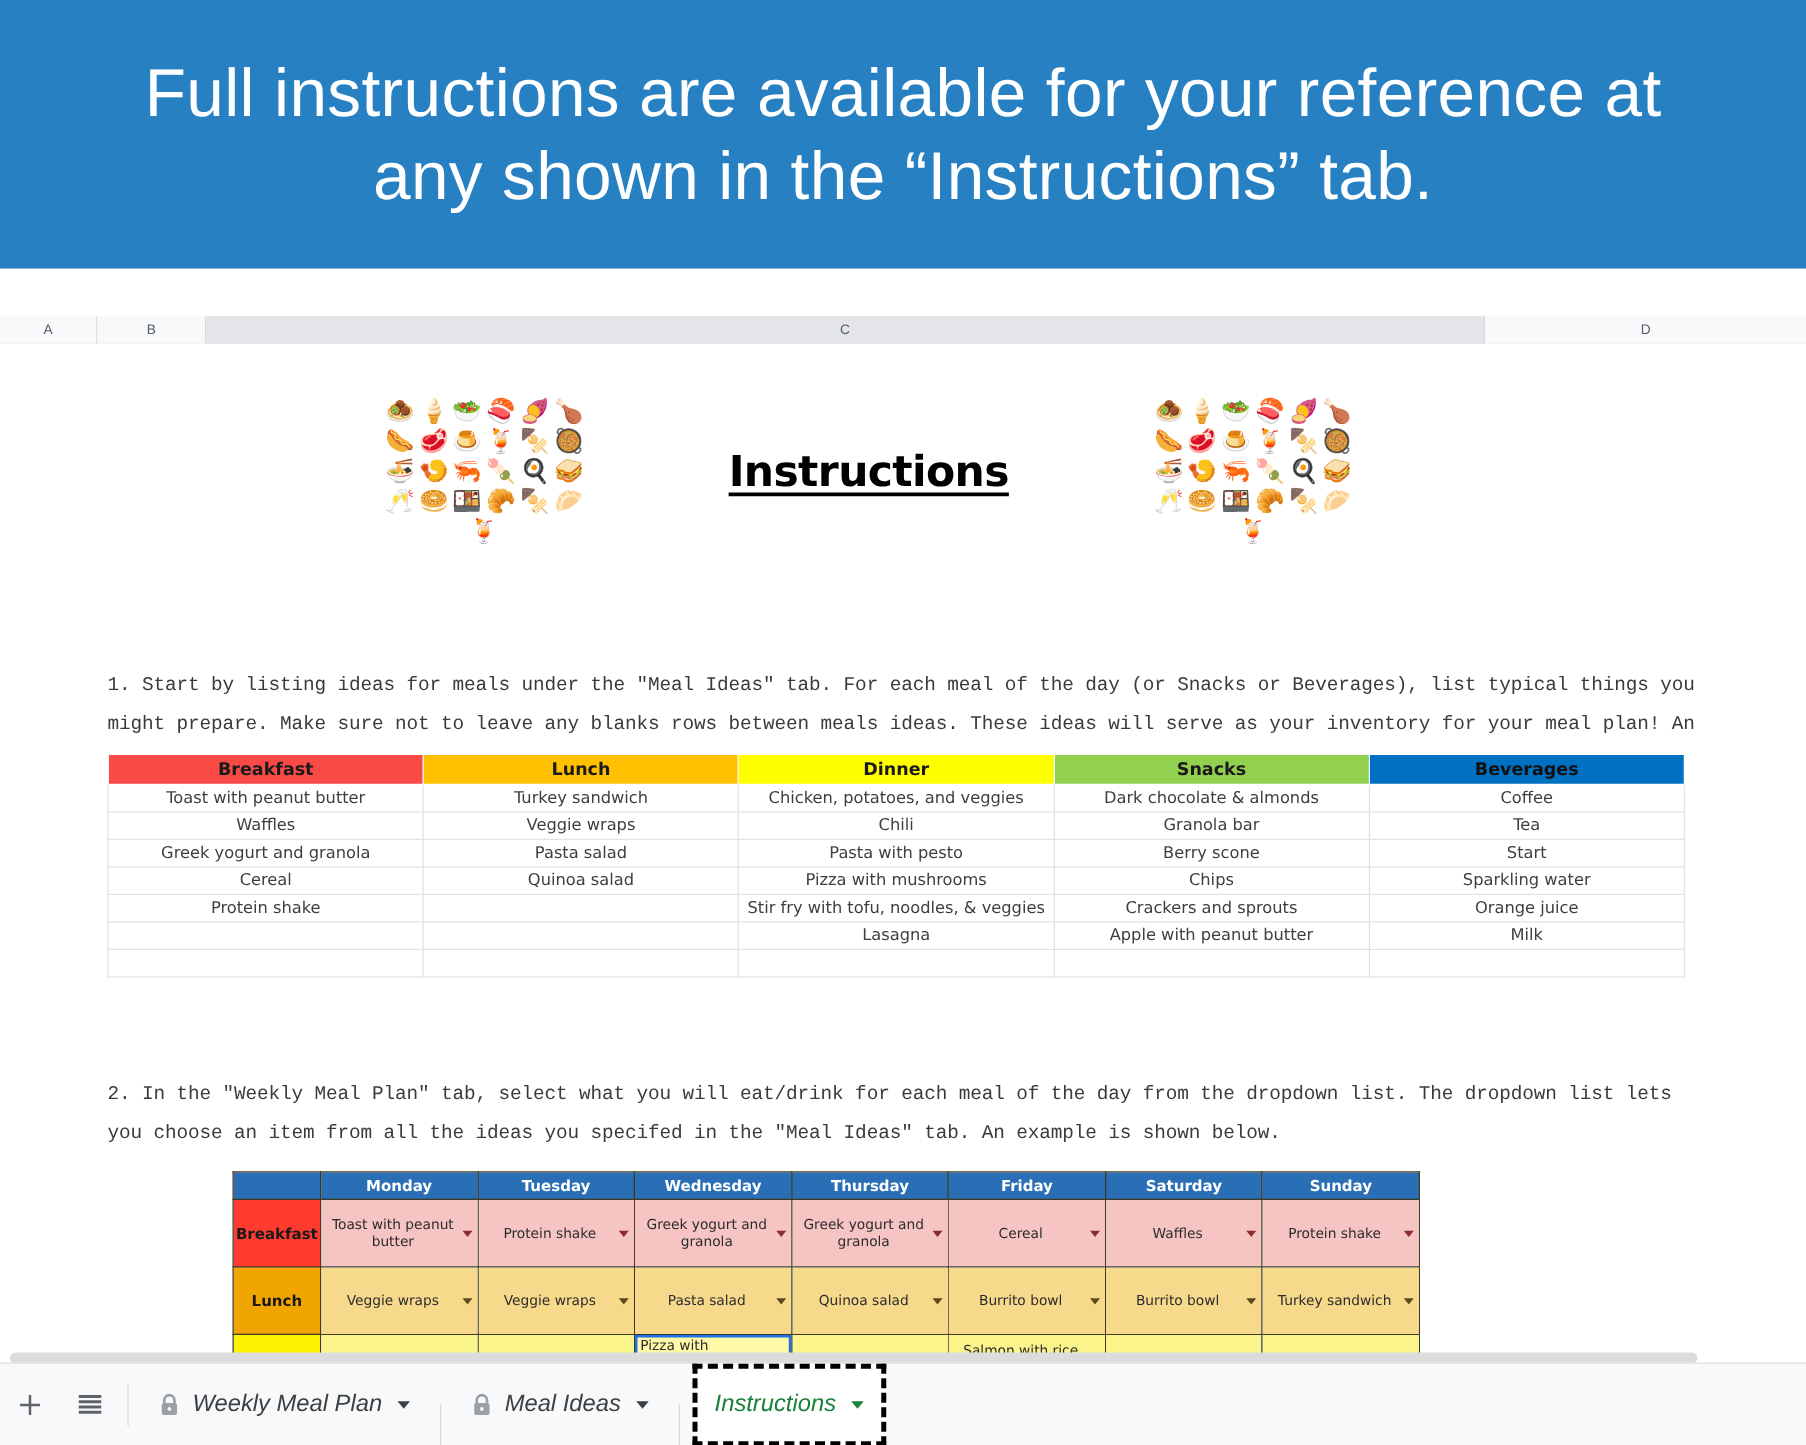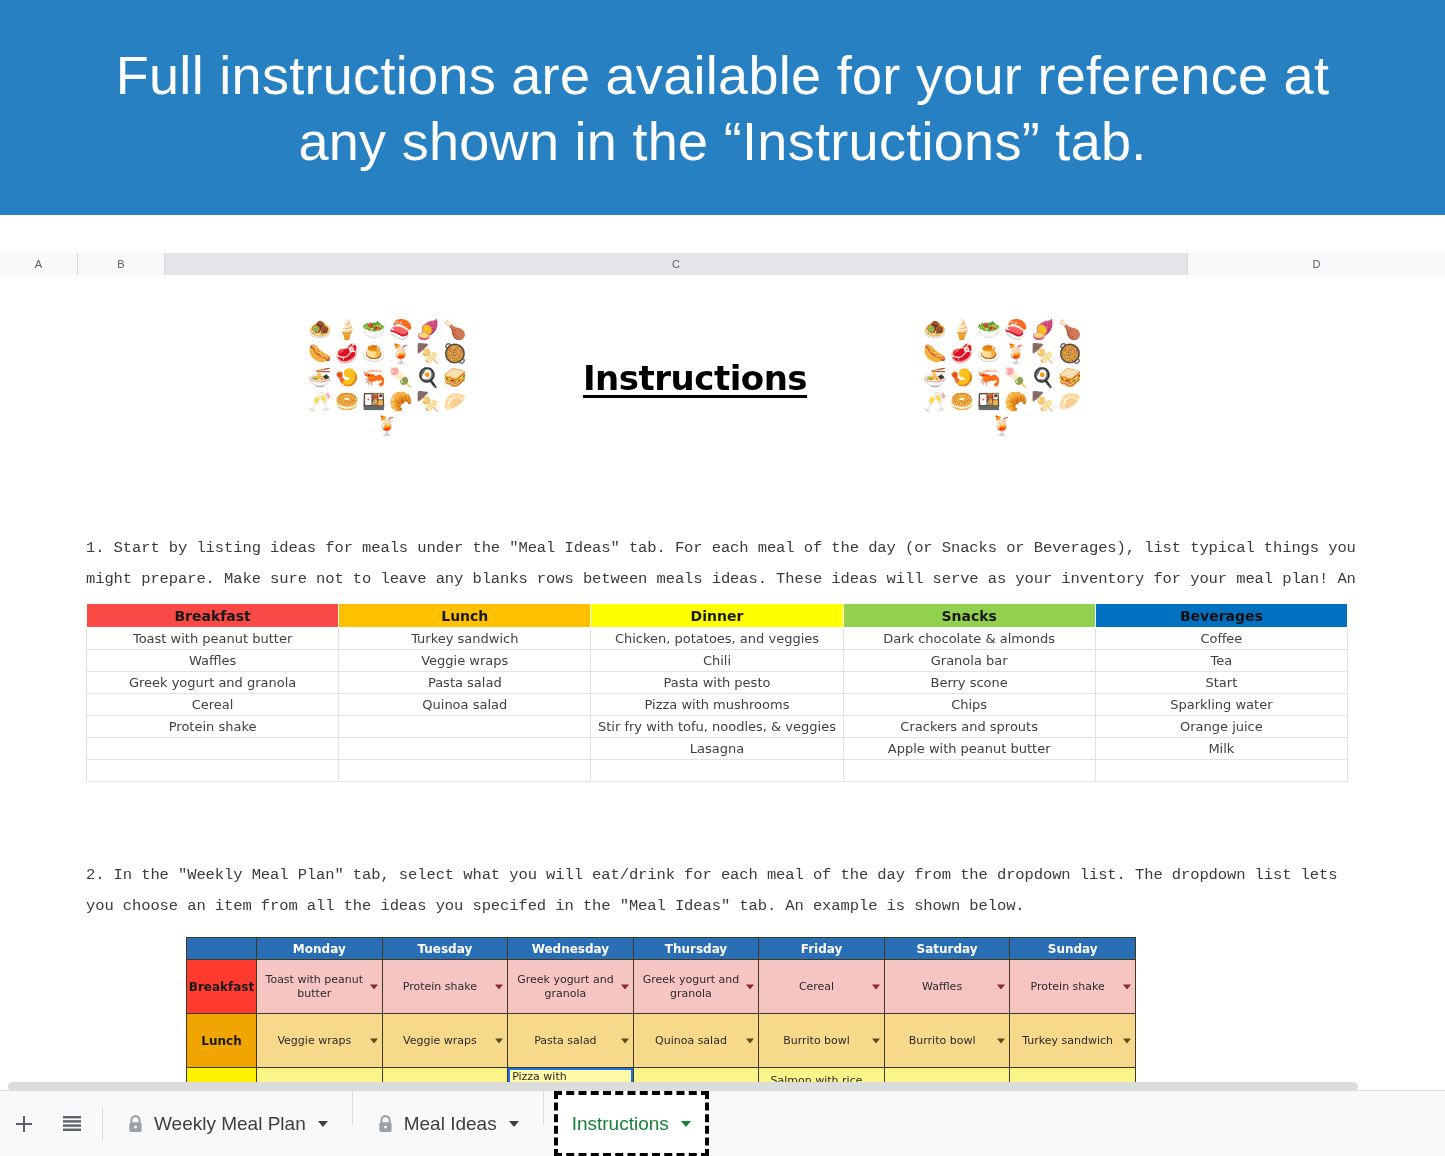--- a/index.html
+++ b/index.html
@@ -402,21 +402,21 @@
       <svg width="22" height="18" viewBox="0 0 22 18" aria-hidden="true">
         <g fill="#5f6368">
           <rect x="2" y="1" width="18" height="2.4"></rect>
           <rect x="2" y="5.2" width="18" height="2.4"></rect>
           <rect x="2" y="9.4" width="18" height="2.4"></rect>
           <rect x="2" y="13.6" width="18" height="2.4"></rect>
         </g>
       </svg>
     </div>
     <div class="tb-divider"></div>
-    <div id="tabs" style="display:flex;align-items:flex-start;height:66px;">
+    <div id="tabs" style="display:flex;align-items:flex-end;height:66px;font-style:italic;">
         <div class="sheet-tab">
           <span class="lock-icon">
             <svg width="17" height="20" viewBox="0 0 17 20" aria-hidden="true">
               <path d="M4.4 8.5V6.2a4.1 4.1 0 0 1 8.2 0v2.3" stroke="#9aa0a6" stroke-width="2.1" fill="none"></path>
               <rect x="2.4" y="8.3" width="12.2" height="9.6" rx="1.6" fill="#9aa0a6"></rect>
               <circle cx="8.5" cy="13.1" r="1.5" fill="#f8f9fa"></circle>
             </svg>
           </span>
           <span>Weekly Meal Plan</span>
           <span class="tab-caret"></span>

